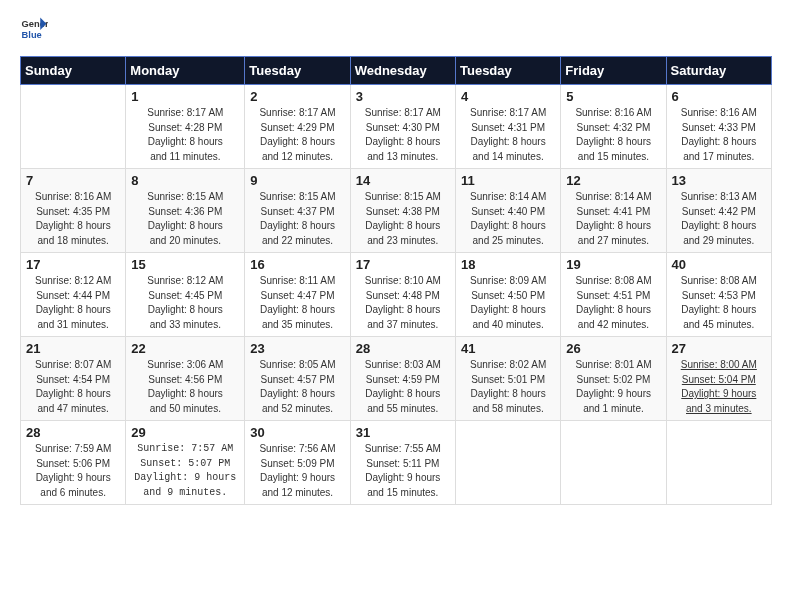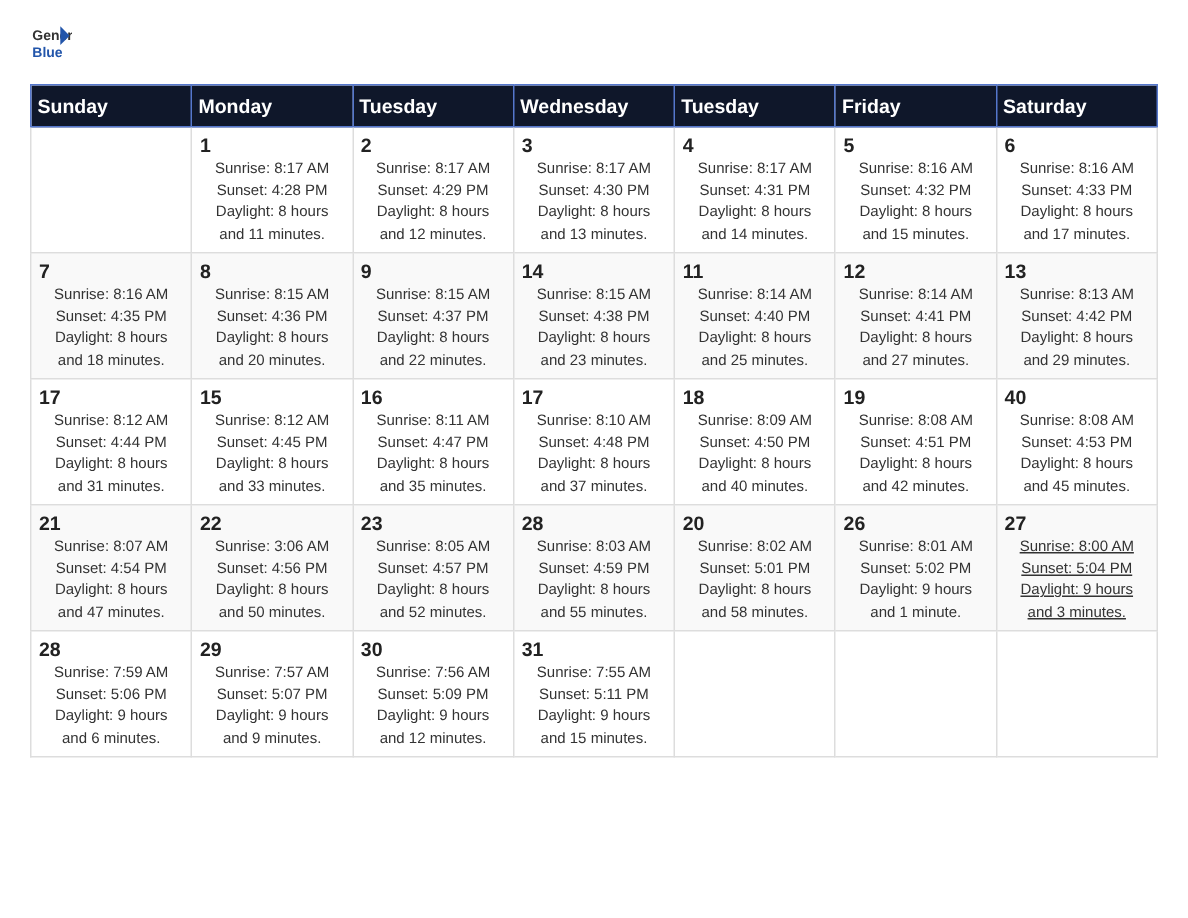--- a/index.html
+++ b/index.html
@@ -282,21 +282,21 @@
 and 52 minutes.</div>
         </td>
         <td>
           <span class="day-num">28</span>
           <div class="cell-info" style="white-space: pre-line;">Sunrise: 8:03 AM
 Sunset: 4:59 PM
 Daylight: 8 hours
 and 55 minutes.</div>
         </td>
         <td>
-          <span class="day-num">20</span>
+          <span class="day-num">41</span>
           <div class="cell-info" style="white-space: pre-line;">Sunrise: 8:02 AM
 Sunset: 5:01 PM
 Daylight: 8 hours
 and 58 minutes.</div>
         </td>
         <td>
           <span class="day-num">26</span>
           <div class="cell-info" style="white-space: pre-line;">Sunrise: 8:01 AM
 Sunset: 5:02 PM
 Daylight: 9 hours
@@ -313,21 +313,21 @@
       <tr>
         <td>
           <span class="day-num">28</span>
           <div class="cell-info" style="white-space: pre-line;">Sunrise: 7:59 AM
 Sunset: 5:06 PM
 Daylight: 9 hours
 and 6 minutes.</div>
         </td>
         <td>
           <span class="day-num">29</span>
-          <div class="cell-info" style="white-space: pre-line;">Sunrise: 7:57 AM
+          <div class="cell-info" style="white-space: pre-line; font-family: Liberation Mono, monospace;">Sunrise: 7:57 AM
 Sunset: 5:07 PM
 Daylight: 9 hours
 and 9 minutes.</div>
         </td>
         <td>
           <span class="day-num">30</span>
           <div class="cell-info" style="white-space: pre-line;">Sunrise: 7:56 AM
 Sunset: 5:09 PM
 Daylight: 9 hours
 and 12 minutes.</div>

